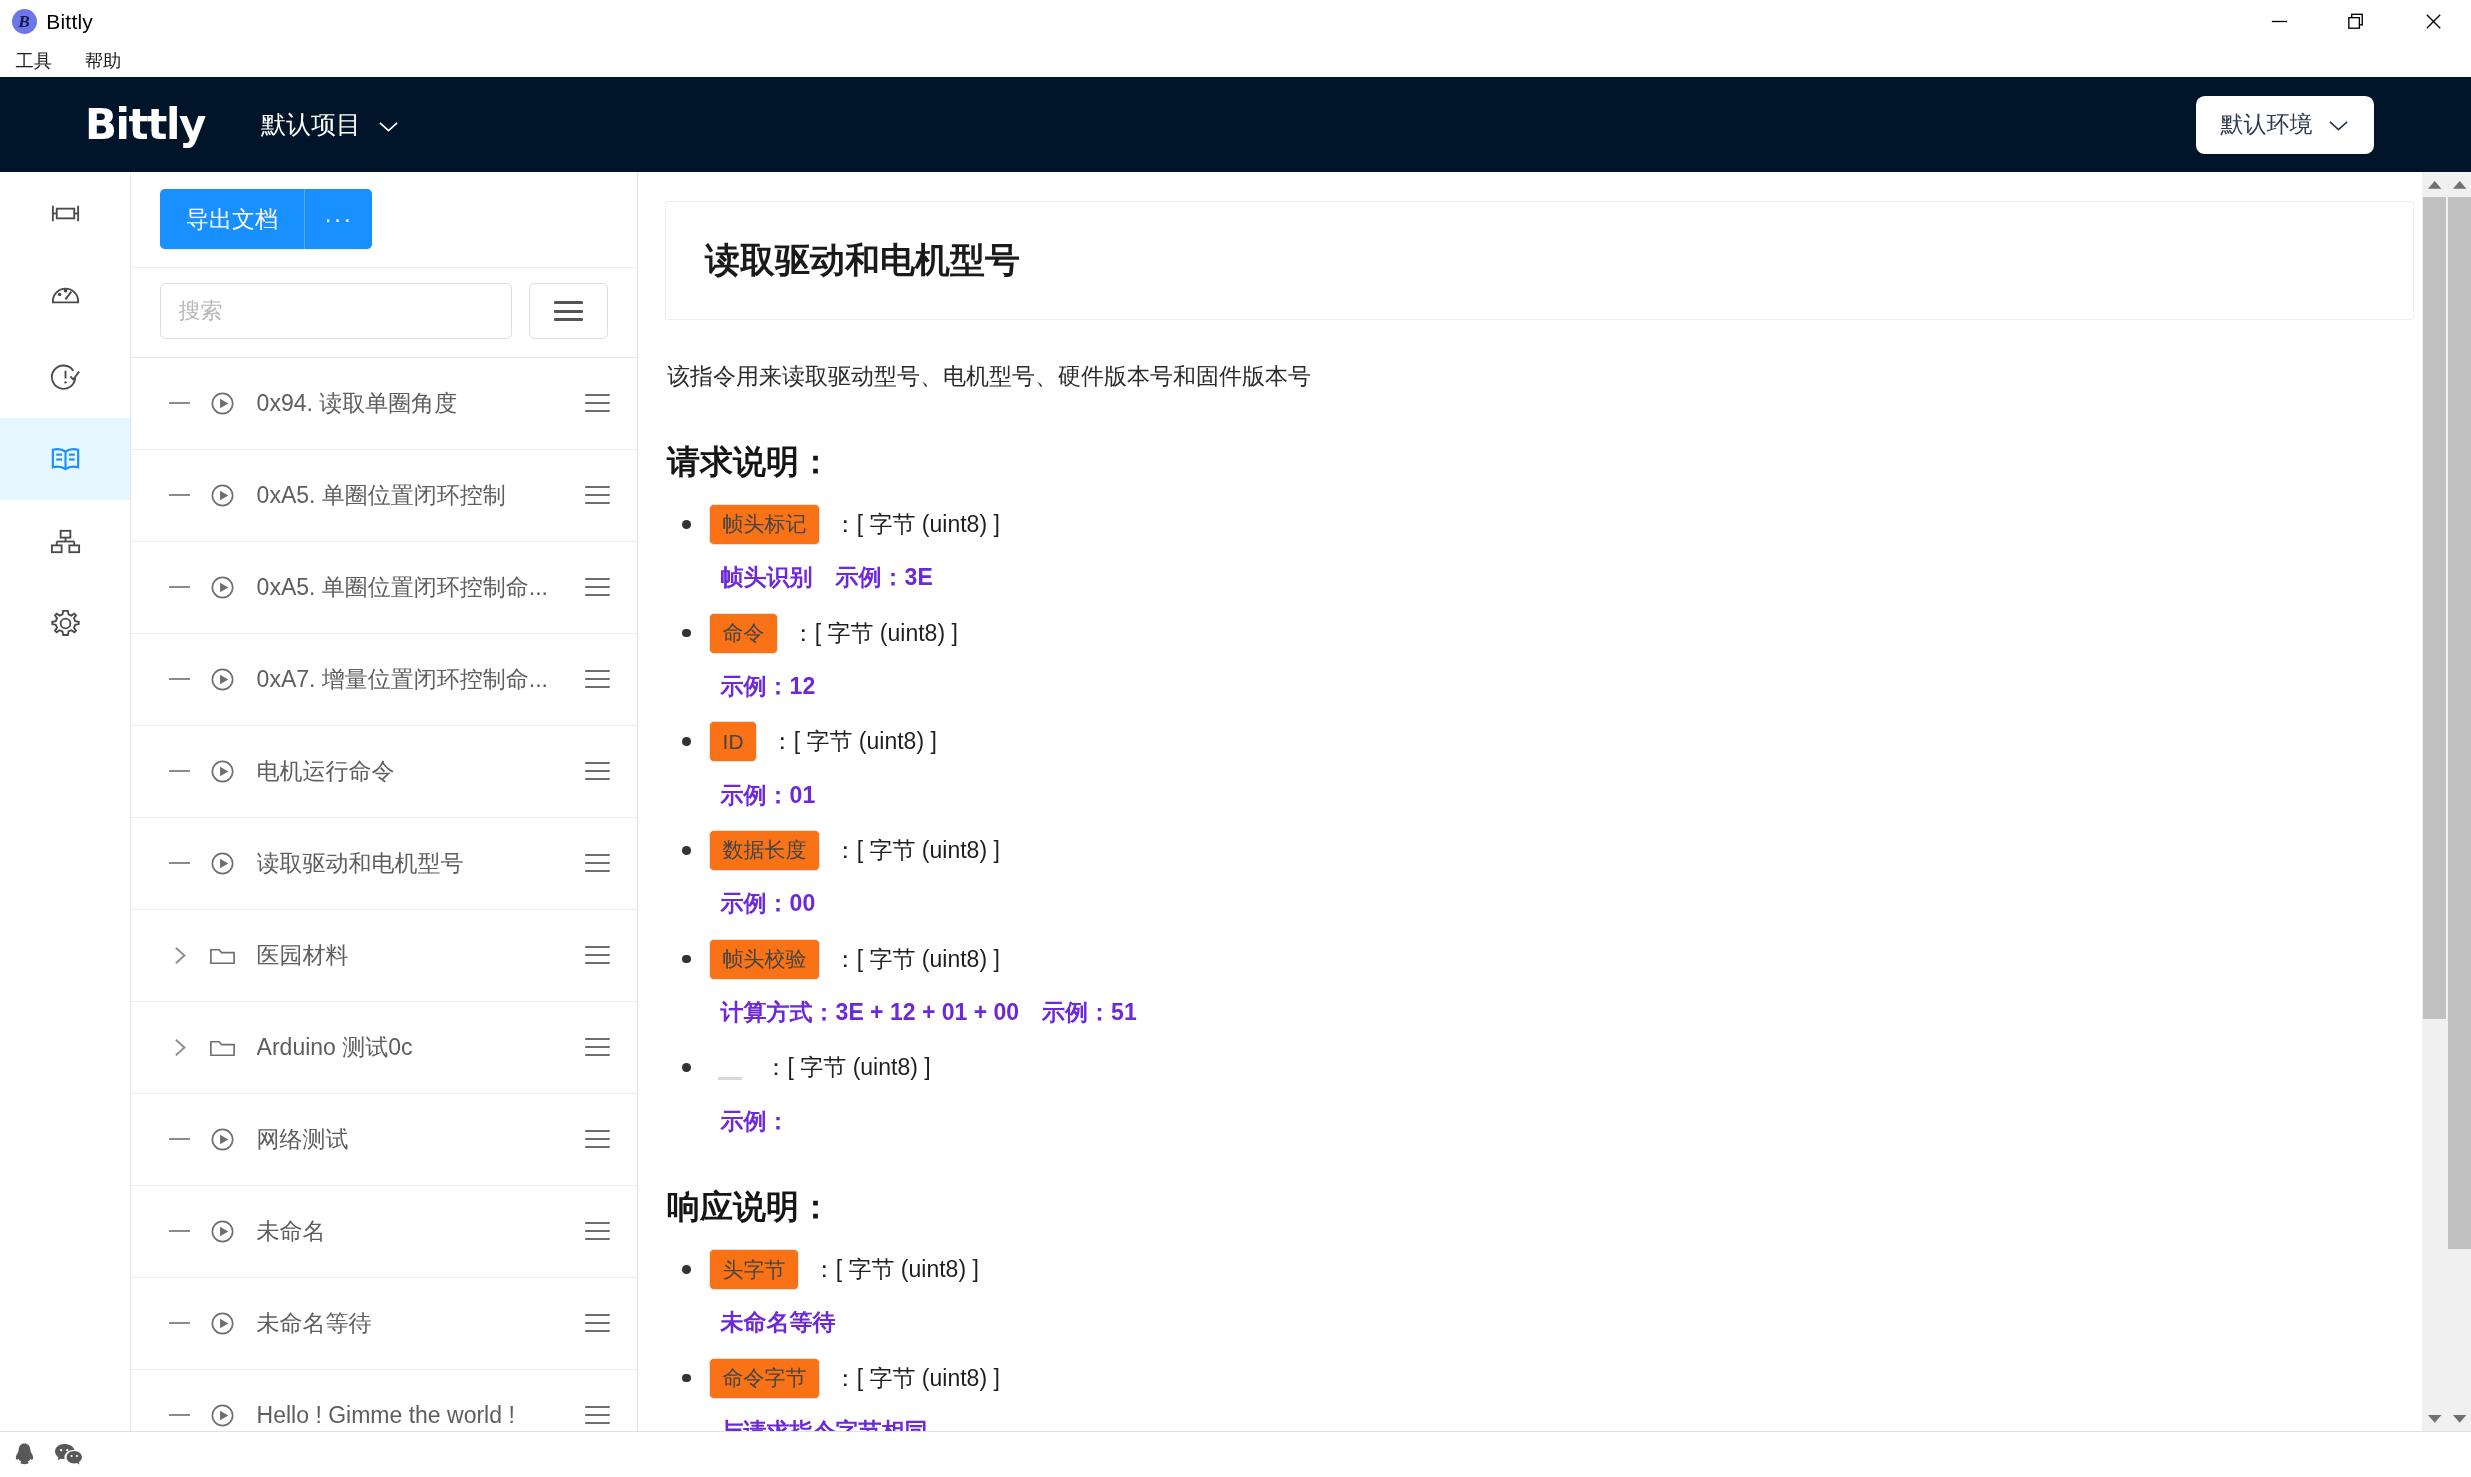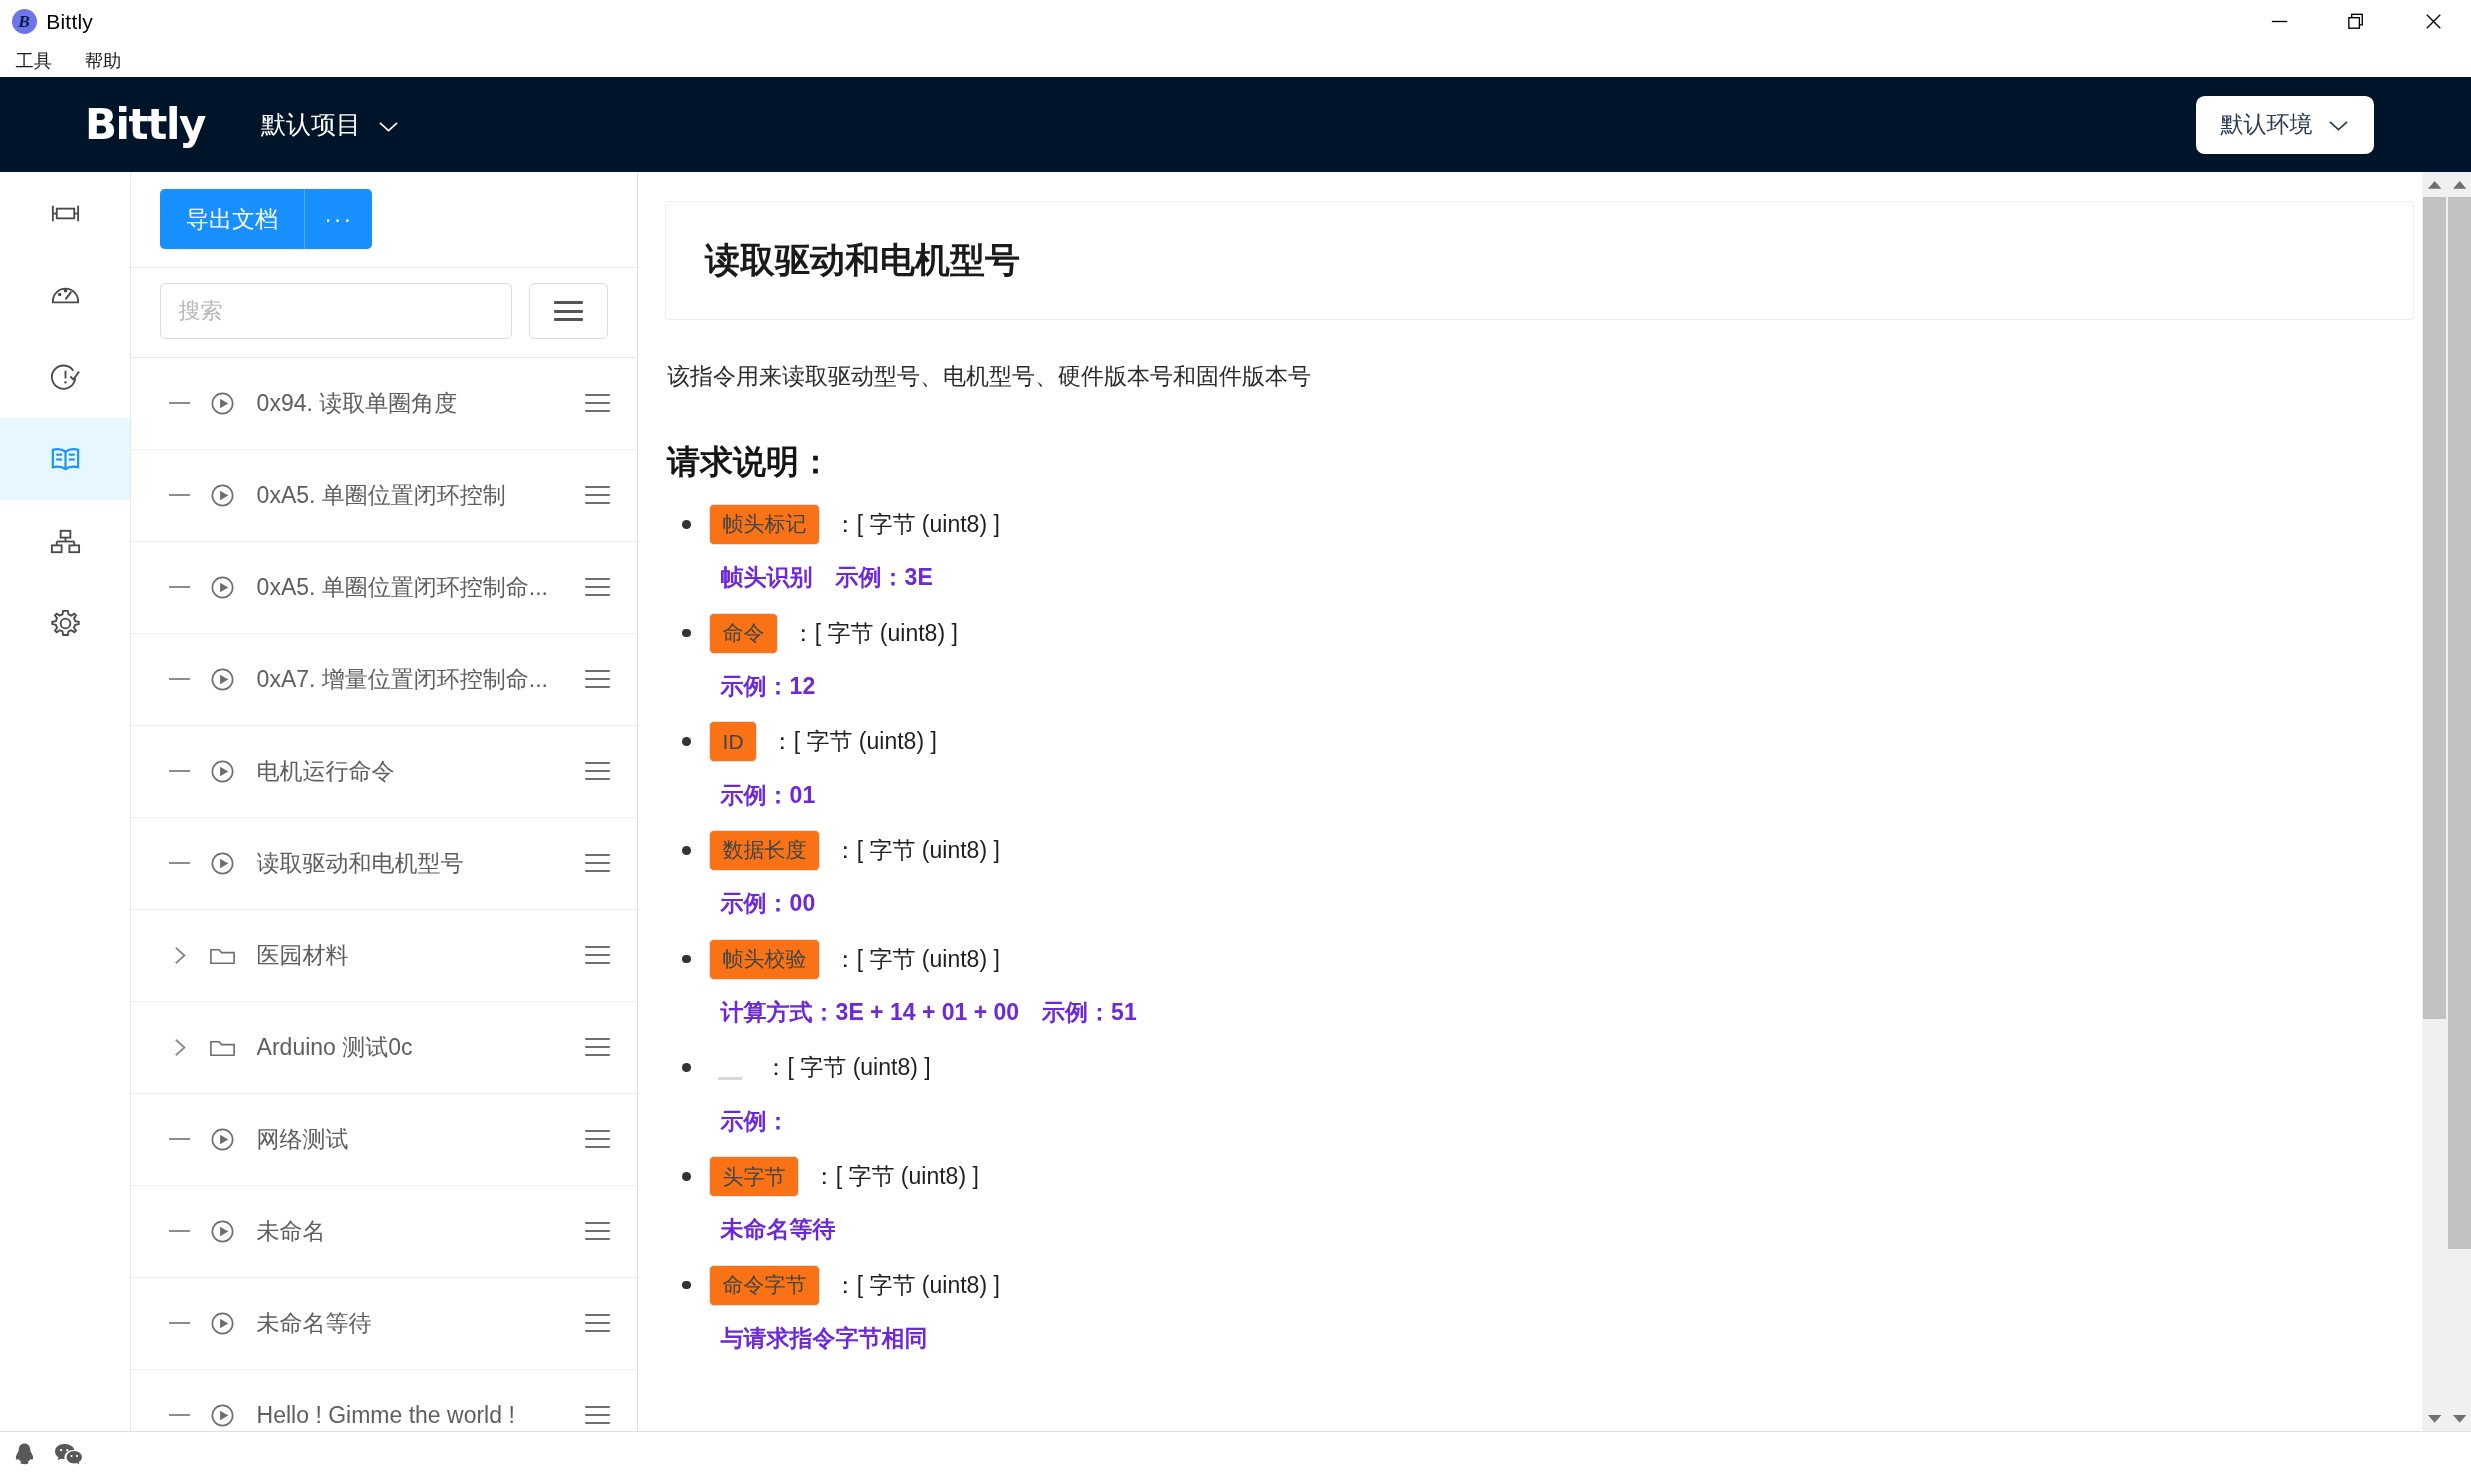--- a/index.html
+++ b/index.html
@@ -587,31 +587,32 @@
                 <span class="tag">数据长度</span>
                 <span class="field-type">：[ 字节 (uint8) ]</span>
               </div>
               <div class="field-sub">示例：00</div>
             </li>
             <li class="field">
               <div class="field-head">
                 <span class="tag">帧头校验</span>
                 <span class="field-type">：[ 字节 (uint8) ]</span>
               </div>
-              <div class="field-sub">计算方式：3E + 14 + 01 + 00　示例：51</div>
+              <div class="field-sub">计算方式：3E + 12 + 01 + 00　示例：51</div>
             </li>
             <li class="field">
               <div class="field-head">
                 <span class="tag empty"></span>
                 <span class="field-type">：[ 字节 (uint8) ]</span>
               </div>
               <div class="field-sub">示例：</div>
             </li>
           </ul>
 
+        <div class="sec-title">响应说明：</div>
         <ul class="field-list" id="response-fields">
             <li class="field">
               <div class="field-head">
                 <span class="tag">头字节</span>
                 <span class="field-type">：[ 字节 (uint8) ]</span>
               </div>
               <div class="field-sub">未命名等待</div>
             </li>
             <li class="field">
               <div class="field-head">

